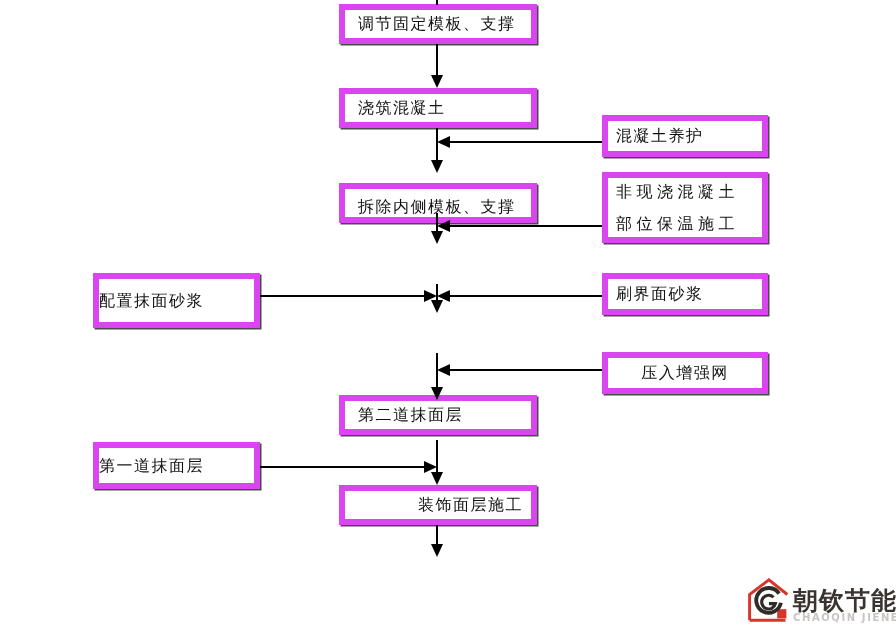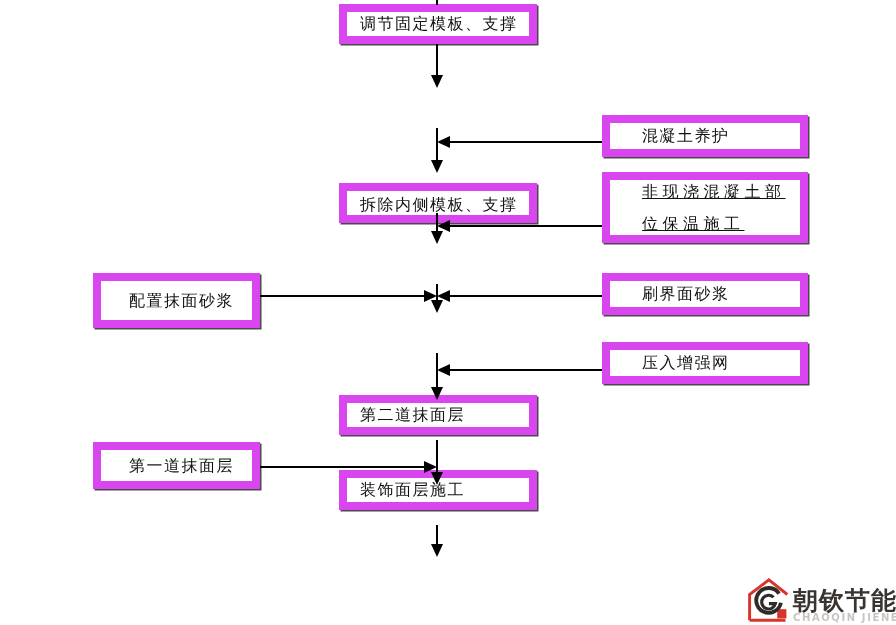--- a/index.html
+++ b/index.html
@@ -3,33 +3,33 @@
 <meta charset="utf-8">
 <style>
   html,body{margin:0;padding:0;background:#ffffff;}
   #canvas{
     position:relative;width:896px;height:625px;background:#ffffff;overflow:hidden;
     font-family:"DejaVu Serif","Liberation Serif",serif;
   }
   
   .fbox{
     position:absolute;box-sizing:border-box;background:#fff;
-    border:8px solid #d946ef;box-shadow:1.5px 1.5px 0 #4a4a4a;
+    border:6px solid #d946ef;box-shadow:1.5px 1.5px 0 #4a4a4a;
     display:flex;align-items:center;
     font-size:16px;color:#111;letter-spacing:1.5px;line-height:1.25;
     padding-left:13px;padding-right:8px;
   }
   .main{left:339px;width:198px;height:40px;}
   #mb1{top:4px;}  #mb2{top:88px;}  #mb3{top:183px;align-items:flex-end;} #mb4{top:244px;}
-  #mb5{top:313px;} #mb6{top:395px;} #mb7{top:470px;} #mb8{top:557px;}
-  .rbox{left:602px;width:206px;height:42px;padding-left:32px;}
+  #mb5{top:313px;} #mb6{top:395px;} #mb7{top:485px;justify-content:flex-end;} #mb8{top:557px;}
+  .rbox{left:602px;width:166px;height:42px;padding-left:8px;}
   #rb1{top:115px;}
-  #rb2{top:172px;height:71px;letter-spacing:4.5px;line-height:2.0;padding-right:4px;text-decoration:underline;}
-  #rb3{top:273px;} #rb4{top:342px;}
-  .lbox{left:93px;width:167px;padding-left:28px;}
+  #rb2{top:172px;height:71px;letter-spacing:4.5px;line-height:2.0;padding-right:4px;}
+  #rb3{top:273px;} #rb4{top:352px;justify-content:center;}
+  .lbox{left:93px;width:167px;padding-left:0;}
   #lb1{top:273px;height:55px;}
   #lb2{top:442px;height:47px;}
   
   .vline,.hline{position:absolute;background:#000;}
   .vline{width:2px;left:436px;}
   .hline{height:2px;}
   
   .ah{position:absolute;width:0;height:0;}
   .ah-down{border-left:6px solid transparent;border-right:6px solid transparent;border-top:13px solid #000;margin-left:-5px;}
   .ah-left{border-top:6px solid transparent;border-bottom:6px solid transparent;border-right:13px solid #000;}
@@ -47,20 +47,23 @@
     font-weight:bold;font-size:10px;color:#c8c5c2;letter-spacing:1.6px;margin-top:-2px;white-space:nowrap;
   }
 </style>
 </head>
 <body>
 
 <div id="canvas">
 
   <div class="fbox main" id="mb1">
       <span>调节固定模板、支撑</span>
+    </div>
+  <div class="fbox main" id="mb2">
+      <span>浇筑混凝土</span>
     </div>
   <div class="fbox main" id="mb3">
       <span>拆除内侧模板、支撑</span>
     </div>
   <div class="fbox main" id="mb6">
       <span>第二道抹面层</span>
     </div>
   <div class="fbox main" id="mb7">
       <span>装饰面层施工</span>
     </div>

